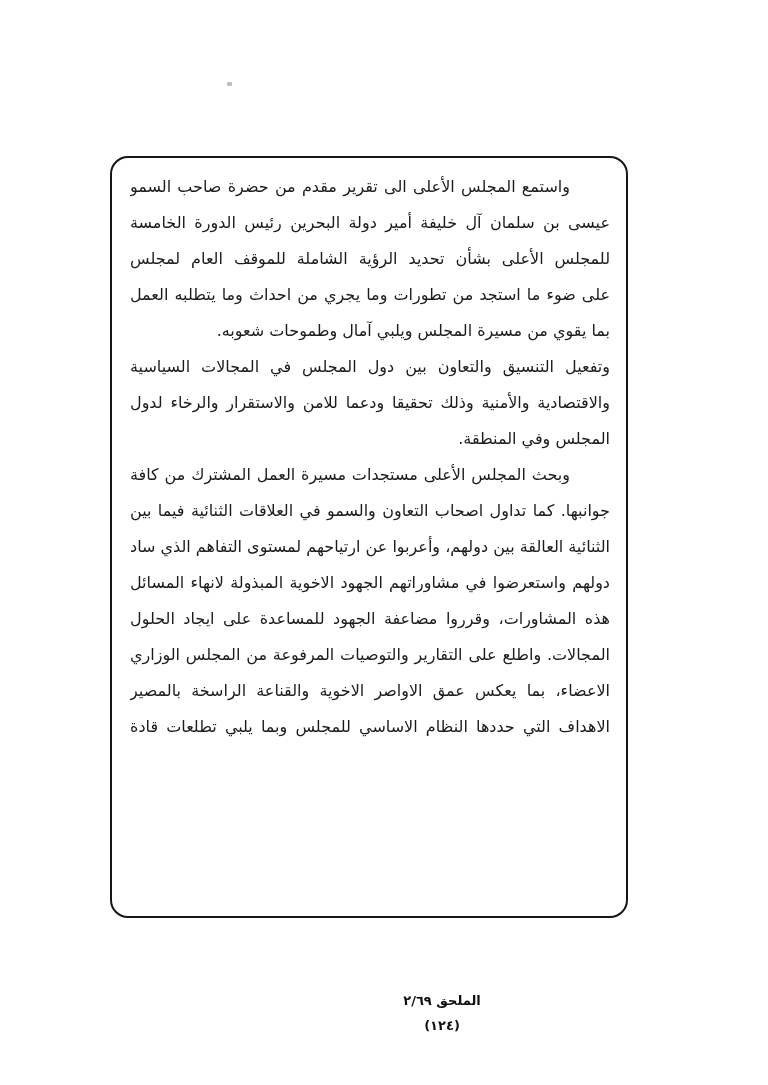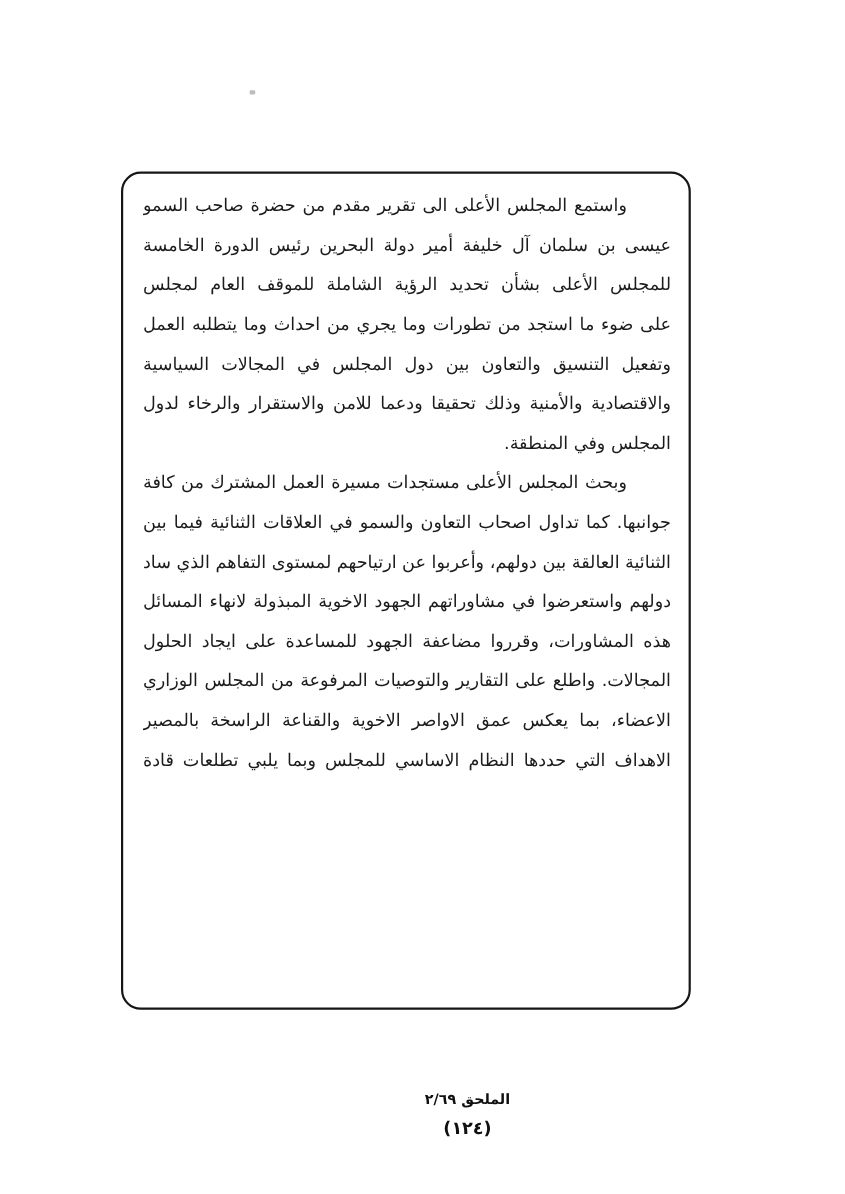--- a/index.html
+++ b/index.html
@@ -51,51 +51,52 @@
   }
   .line.first {
     padding-right: 40px;
   }
   .line.end {
     text-align: right;
     text-align-last: right;
   }
   .footer {
     position: absolute;
-    left: 305px;
+    left: 322px;
     top: 992px;
     width: 240px;
     text-align: center;
     direction: rtl;
     font-weight: bold;
     color: #101010;
   }
   .footer .annex {
     font-size: 13px;
     line-height: 17px;
   }
   .footer .pagenum {
-    font-size: 16px;
+    font-size: 13px;
     line-height: 17px;
     margin-top: 8px;
   }
 </style>
 </head>
 <body>
 
 <div class="page">
 
   <span class="scan-speck"></span>
 
   <div class="text-frame">
     <div>
         <div class="line first">واستمع المجلس الأعلى الى تقرير مقدم من حضرة صاحب السمو الشيخ</div>
         <div class="line">عيسى بن سلمان آل خليفة أمير دولة البحرين رئيس الدورة الخامسة عشرة</div>
         <div class="line">للمجلس الأعلى بشأن تحديد الرؤية الشاملة للموقف العام لمجلس التعاون</div>
         <div class="line">على ضوء ما استجد من تطورات وما يجري من احداث وما يتطلبه العمل</div>
+        <div class="line end">بما يقوي من مسيرة المجلس ويلبي آمال وطموحات شعوبه.</div>
         <div class="line">وتفعيل التنسيق والتعاون بين دول المجلس في المجالات السياسية</div>
         <div class="line">والاقتصادية والأمنية وذلك تحقيقا ودعما للامن والاستقرار والرخاء لدول</div>
         <div class="line end">المجلس وفي المنطقة.</div>
         <div class="line first">وبحث المجلس الأعلى مستجدات مسيرة العمل المشترك من كافة</div>
         <div class="line">جوانبها. كما تداول اصحاب التعاون والسمو في العلاقات الثنائية فيما بين</div>
         <div class="line">الثنائية العالقة بين دولهم، وأعربوا عن ارتياحهم لمستوى التفاهم الذي ساد</div>
         <div class="line">دولهم واستعرضوا في مشاوراتهم الجهود الاخوية المبذولة لانهاء المسائل</div>
         <div class="line">هذه المشاورات، وقرروا مضاعفة الجهود للمساعدة على ايجاد الحلول</div>
         <div class="line">المجالات. واطلع على التقارير والتوصيات المرفوعة من المجلس الوزاري</div>
         <div class="line">الاعضاء، بما يعكس عمق الاواصر الاخوية والقناعة الراسخة بالمصير المشترك</div>

